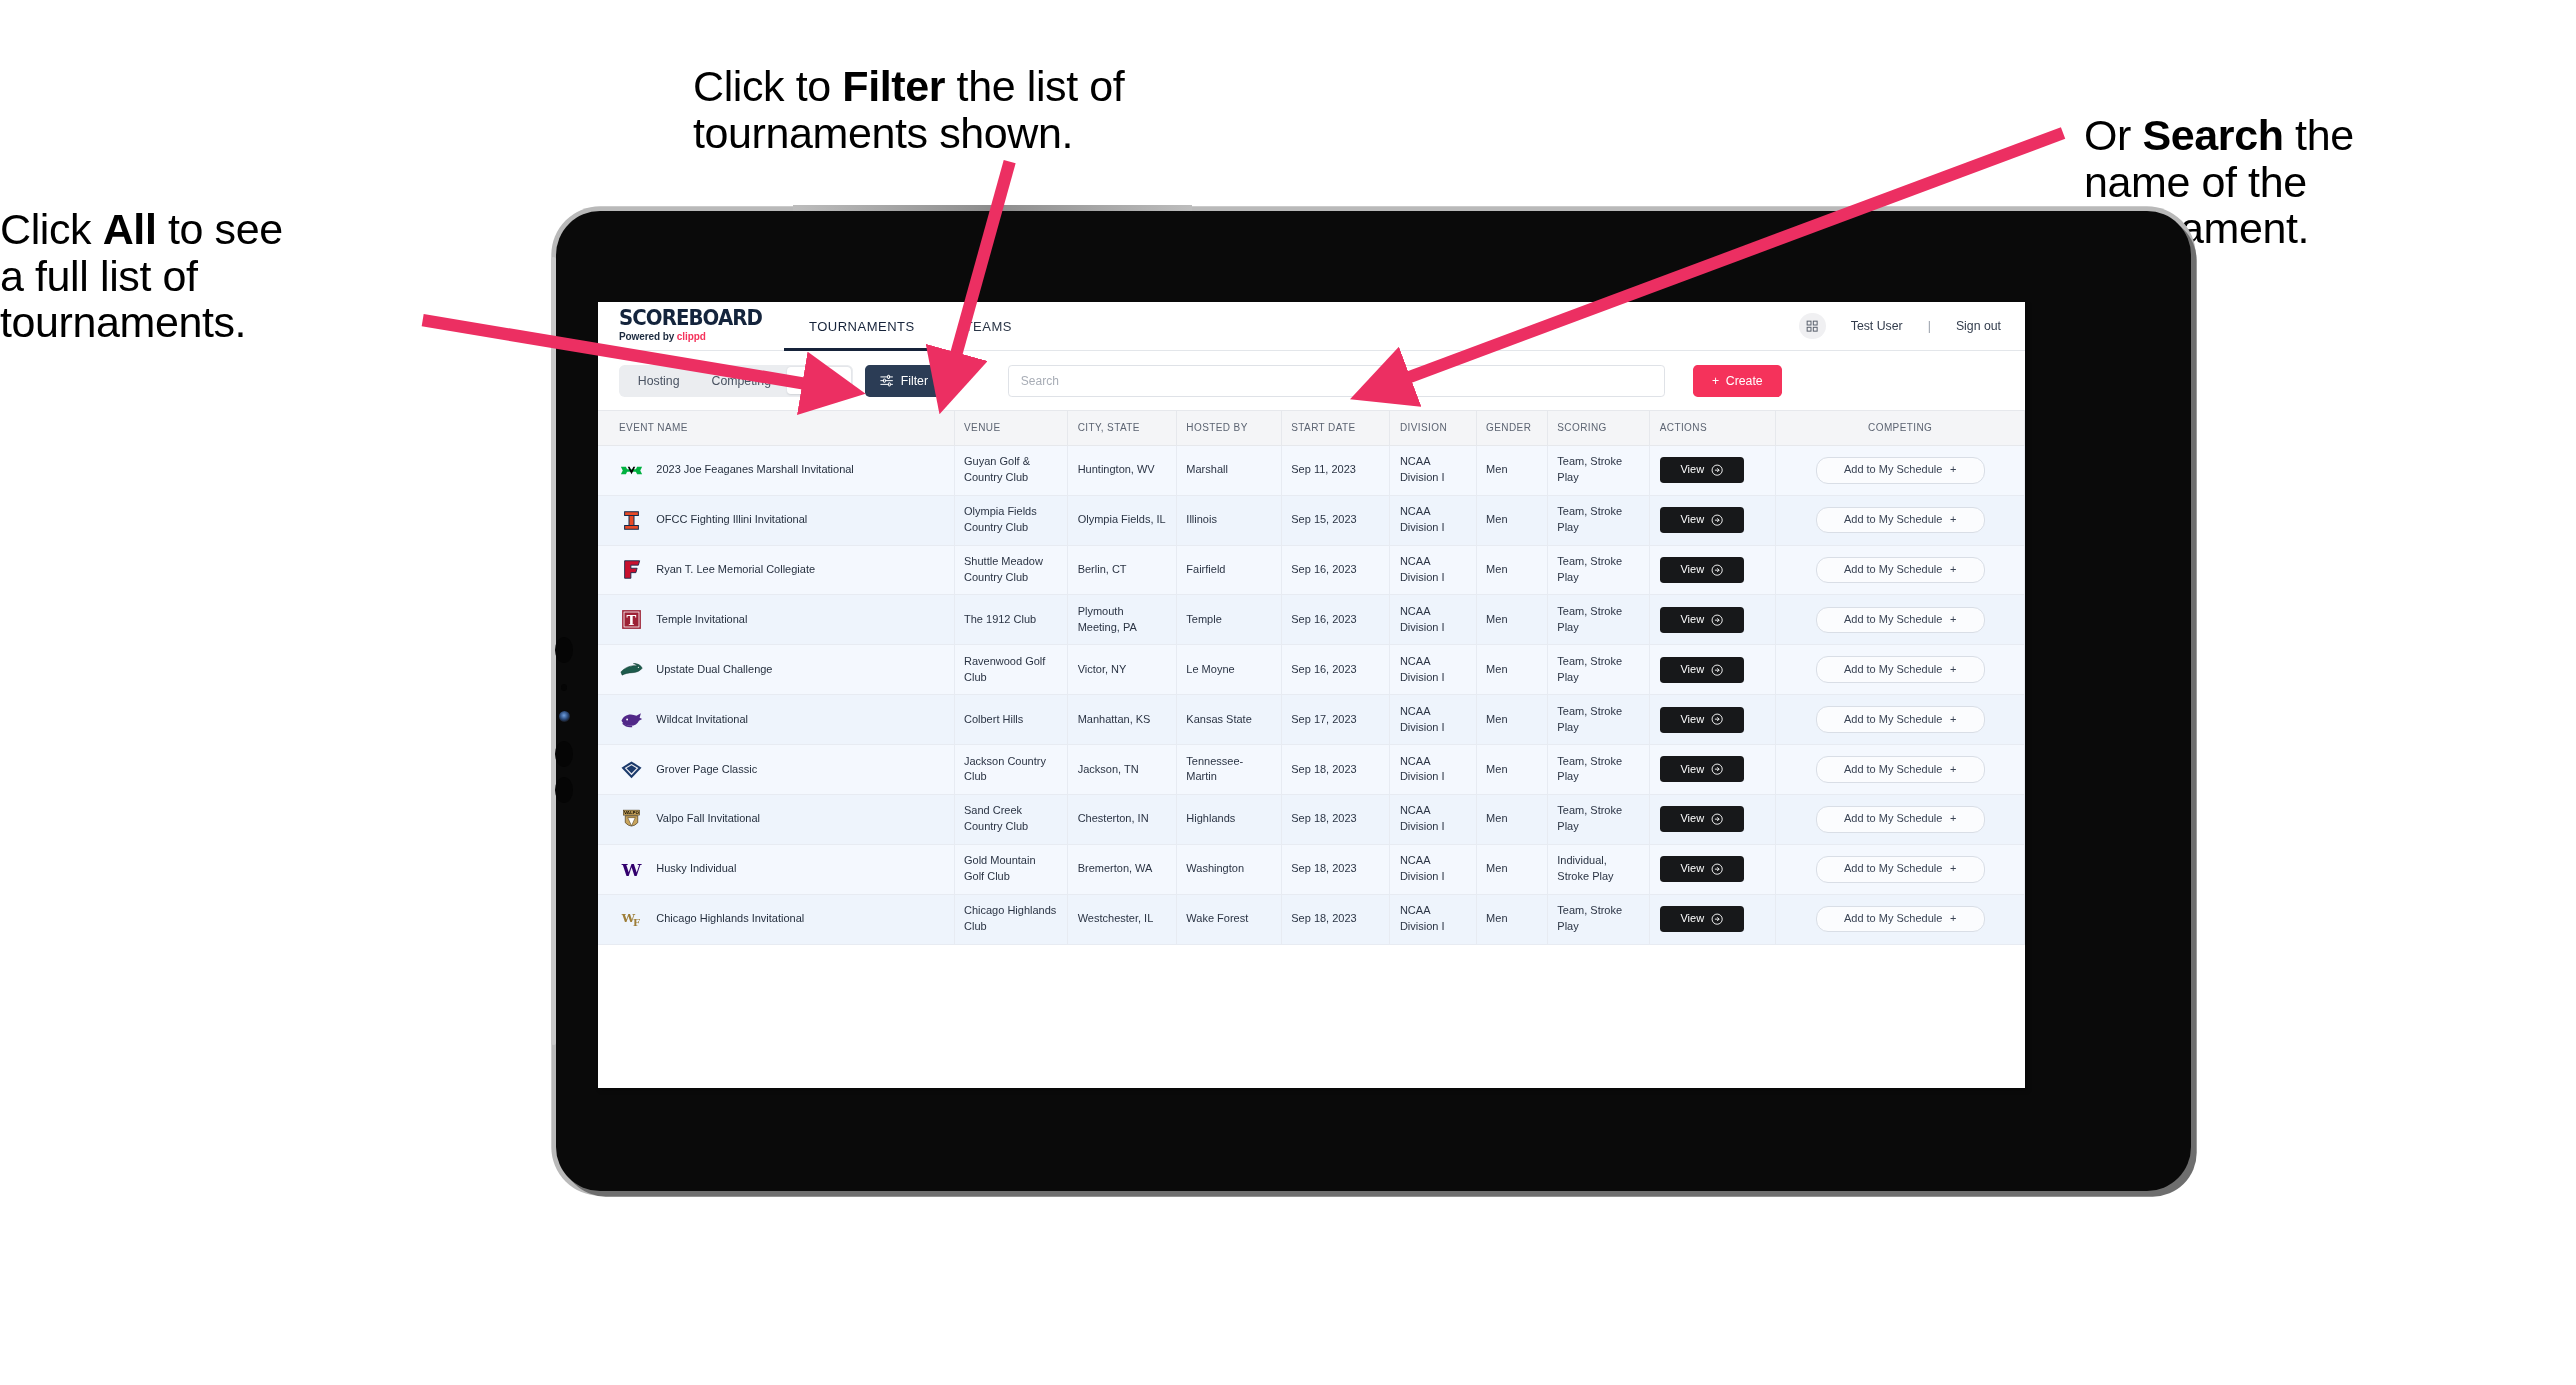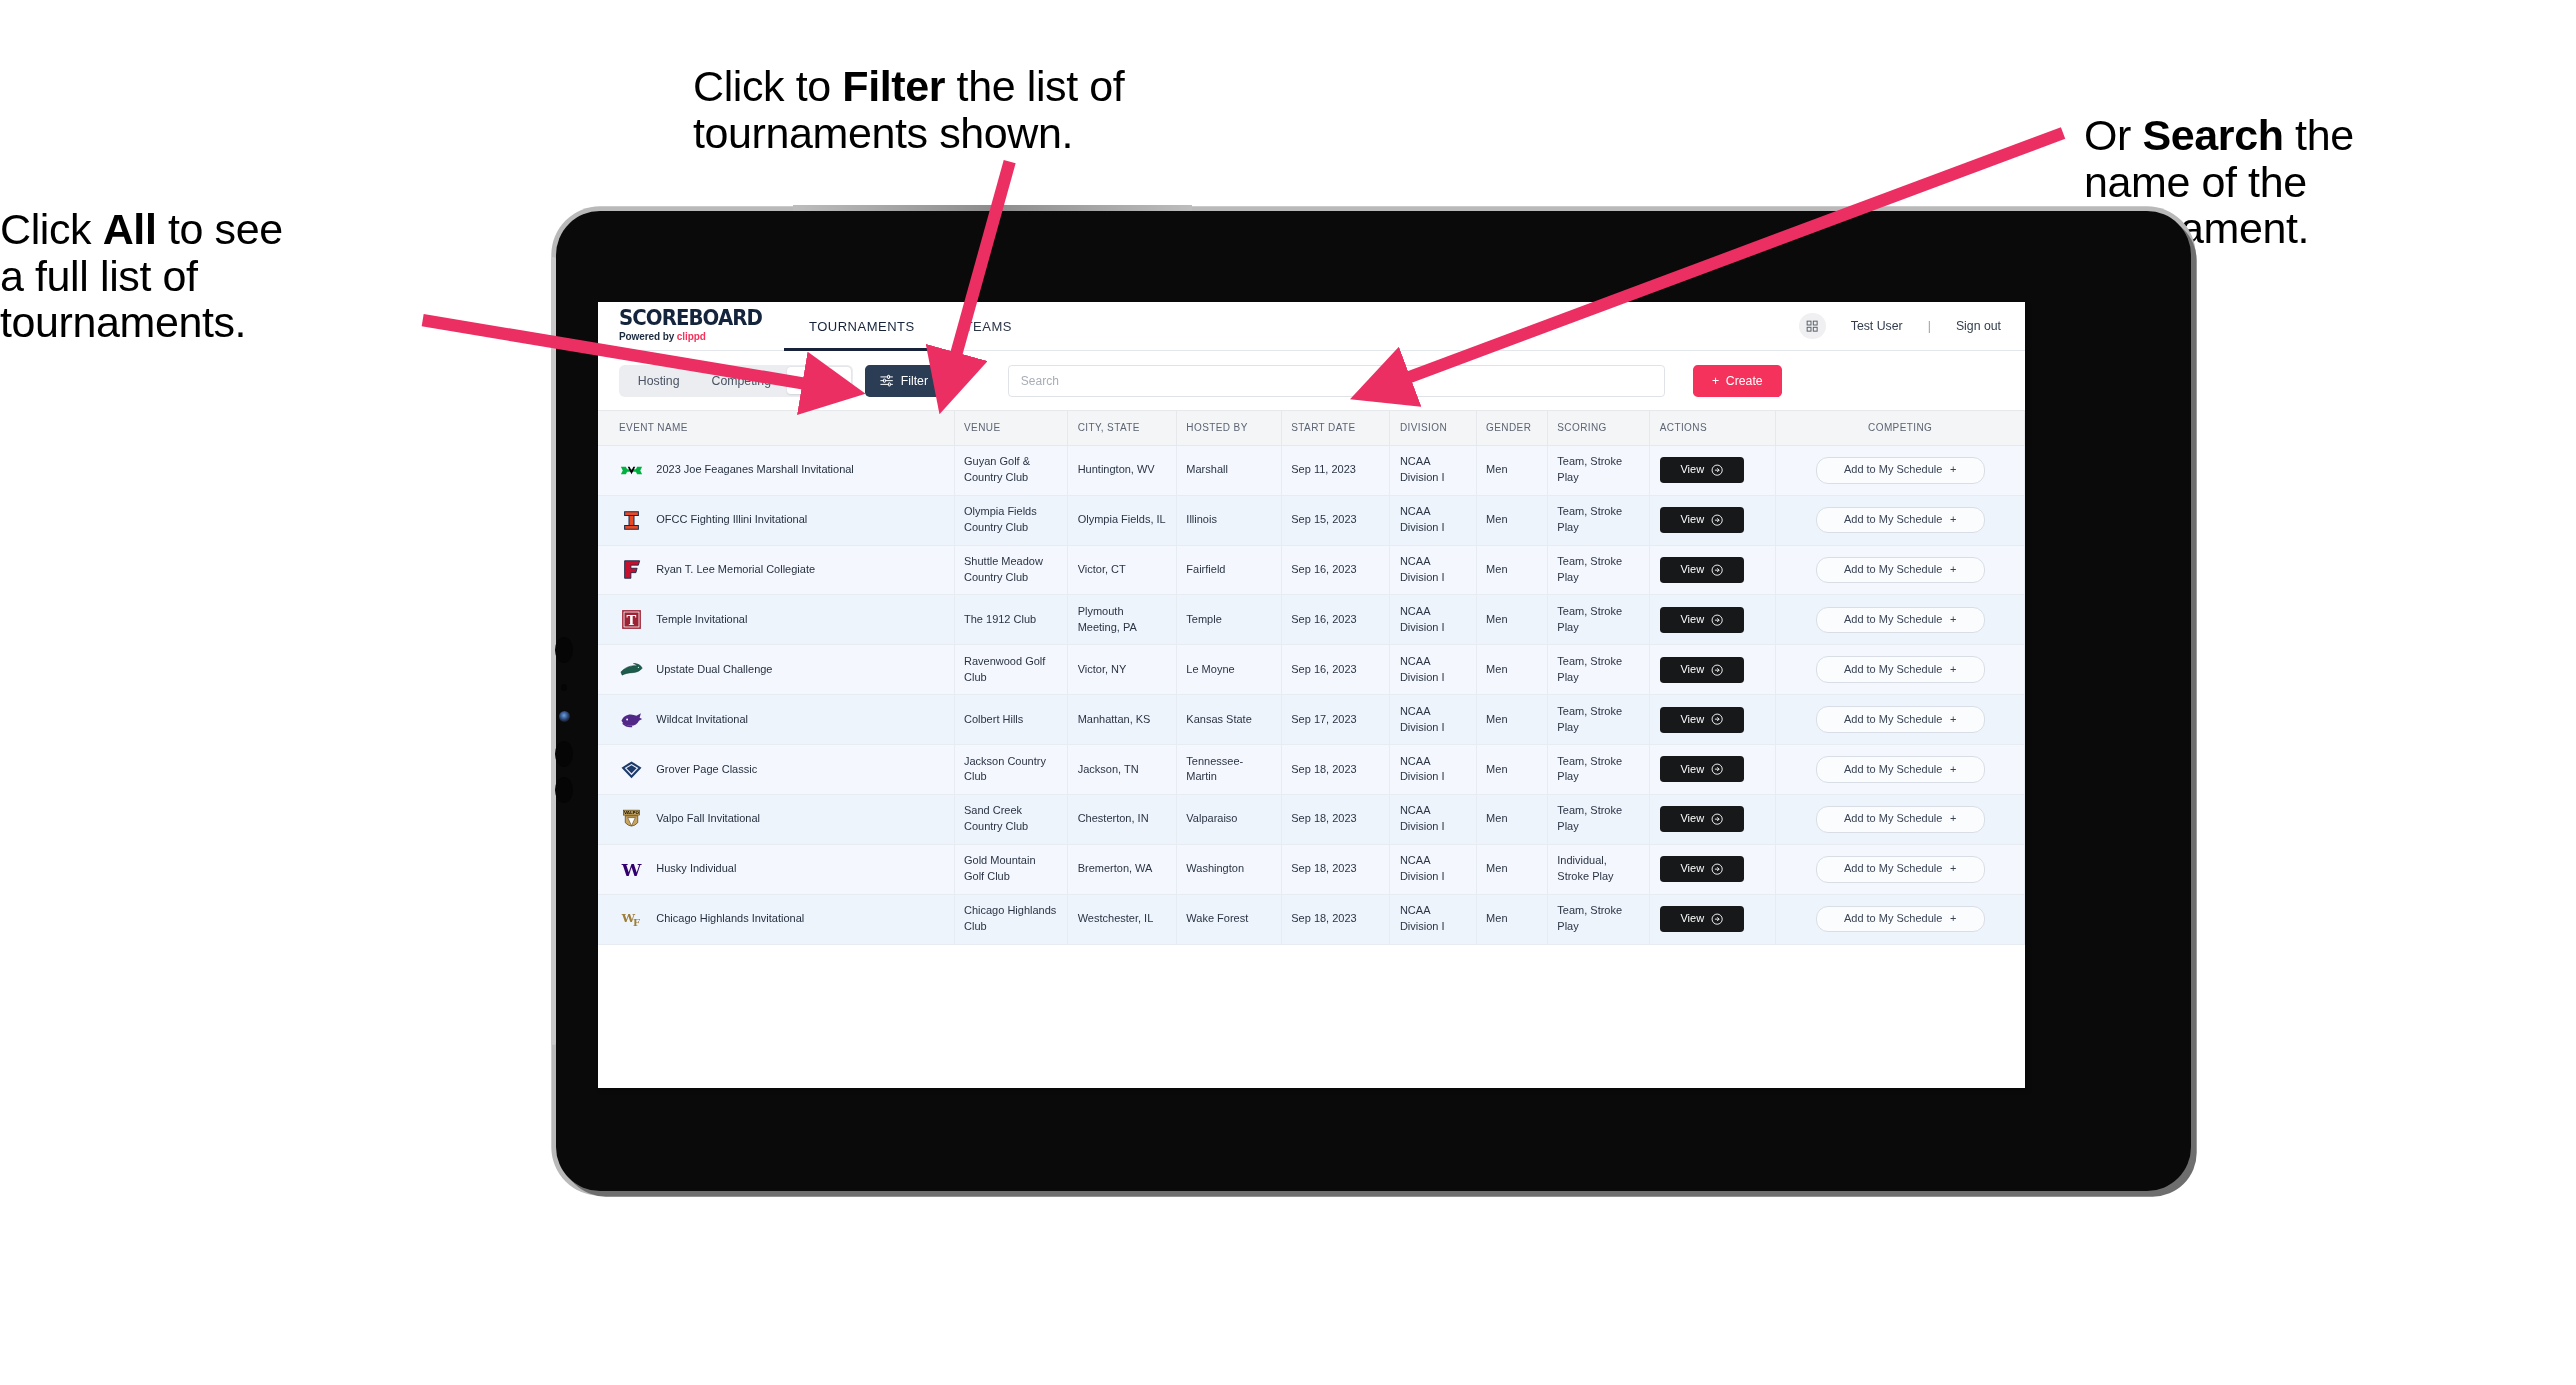--- a/index.html
+++ b/index.html
@@ -418,21 +418,21 @@
                 <div class="ev-cell">
                   <span class="logo">
                     <svg viewBox="0 0 40 40" width="25" height="25">
                       <path d="M9 6 L33 6 L31 13 L19 13 L19 18 L29 18 L27 25 L19 25 L19 34 L9 34 Z" fill="#c8102e" stroke="#13294b" stroke-width="1.4"></path>
                     </svg>
                   </span>
                   <span class="ev-name">Ryan T. Lee Memorial Collegiate</span>
                 </div>
               </td>
               <td>Shuttle Meadow Country Club</td>
-              <td>Victor, CT</td>
+              <td>Berlin, CT</td>
               <td>Fairfield</td>
               <td>Sep 16, 2023</td>
               <td>NCAA Division I</td>
               <td>Men</td>
               <td>Team, Stroke Play</td>
               <td><span class="view-btn">
                   <span>View</span>
                   <svg class="circ-arrow" viewBox="0 0 16 16">
                     <circle cx="8" cy="8" r="6.6" fill="none" stroke="#fff" stroke-width="1.2"></circle>
                     <path d="M5.6 8 L10.2 8 M8.4 5.9 L10.5 8 L8.4 10.1" fill="none" stroke="#fff" stroke-width="1.2" stroke-linecap="round" stroke-linejoin="round"></path>
@@ -579,21 +579,21 @@
                       <text x="20" y="11.8" font-family="DejaVu Sans, sans-serif" font-size="6.6" font-weight="700" fill="#1d1708" text-anchor="middle">VALPO</text>
                       <path d="M10 14 L30 14 L30 25 Q20 36 10 25 Z" fill="#c8a45c" stroke="#3a2c12" stroke-width="1"></path>
                       <path d="M14 17 L26 17 L20 30 Z" fill="#fff" stroke="#3a2c12" stroke-width="0.8"></path>
                     </svg>
                   </span>
                   <span class="ev-name">Valpo Fall Invitational</span>
                 </div>
               </td>
               <td>Sand Creek Country Club</td>
               <td>Chesterton, IN</td>
-              <td>Valparaiso</td>
+              <td>Highlands</td>
               <td>Sep 18, 2023</td>
               <td>NCAA Division I</td>
               <td>Men</td>
               <td>Team, Stroke Play</td>
               <td><span class="view-btn">
                   <span>View</span>
                   <svg class="circ-arrow" viewBox="0 0 16 16">
                     <circle cx="8" cy="8" r="6.6" fill="none" stroke="#fff" stroke-width="1.2"></circle>
                     <path d="M5.6 8 L10.2 8 M8.4 5.9 L10.5 8 L8.4 10.1" fill="none" stroke="#fff" stroke-width="1.2" stroke-linecap="round" stroke-linejoin="round"></path>
                   </svg>

